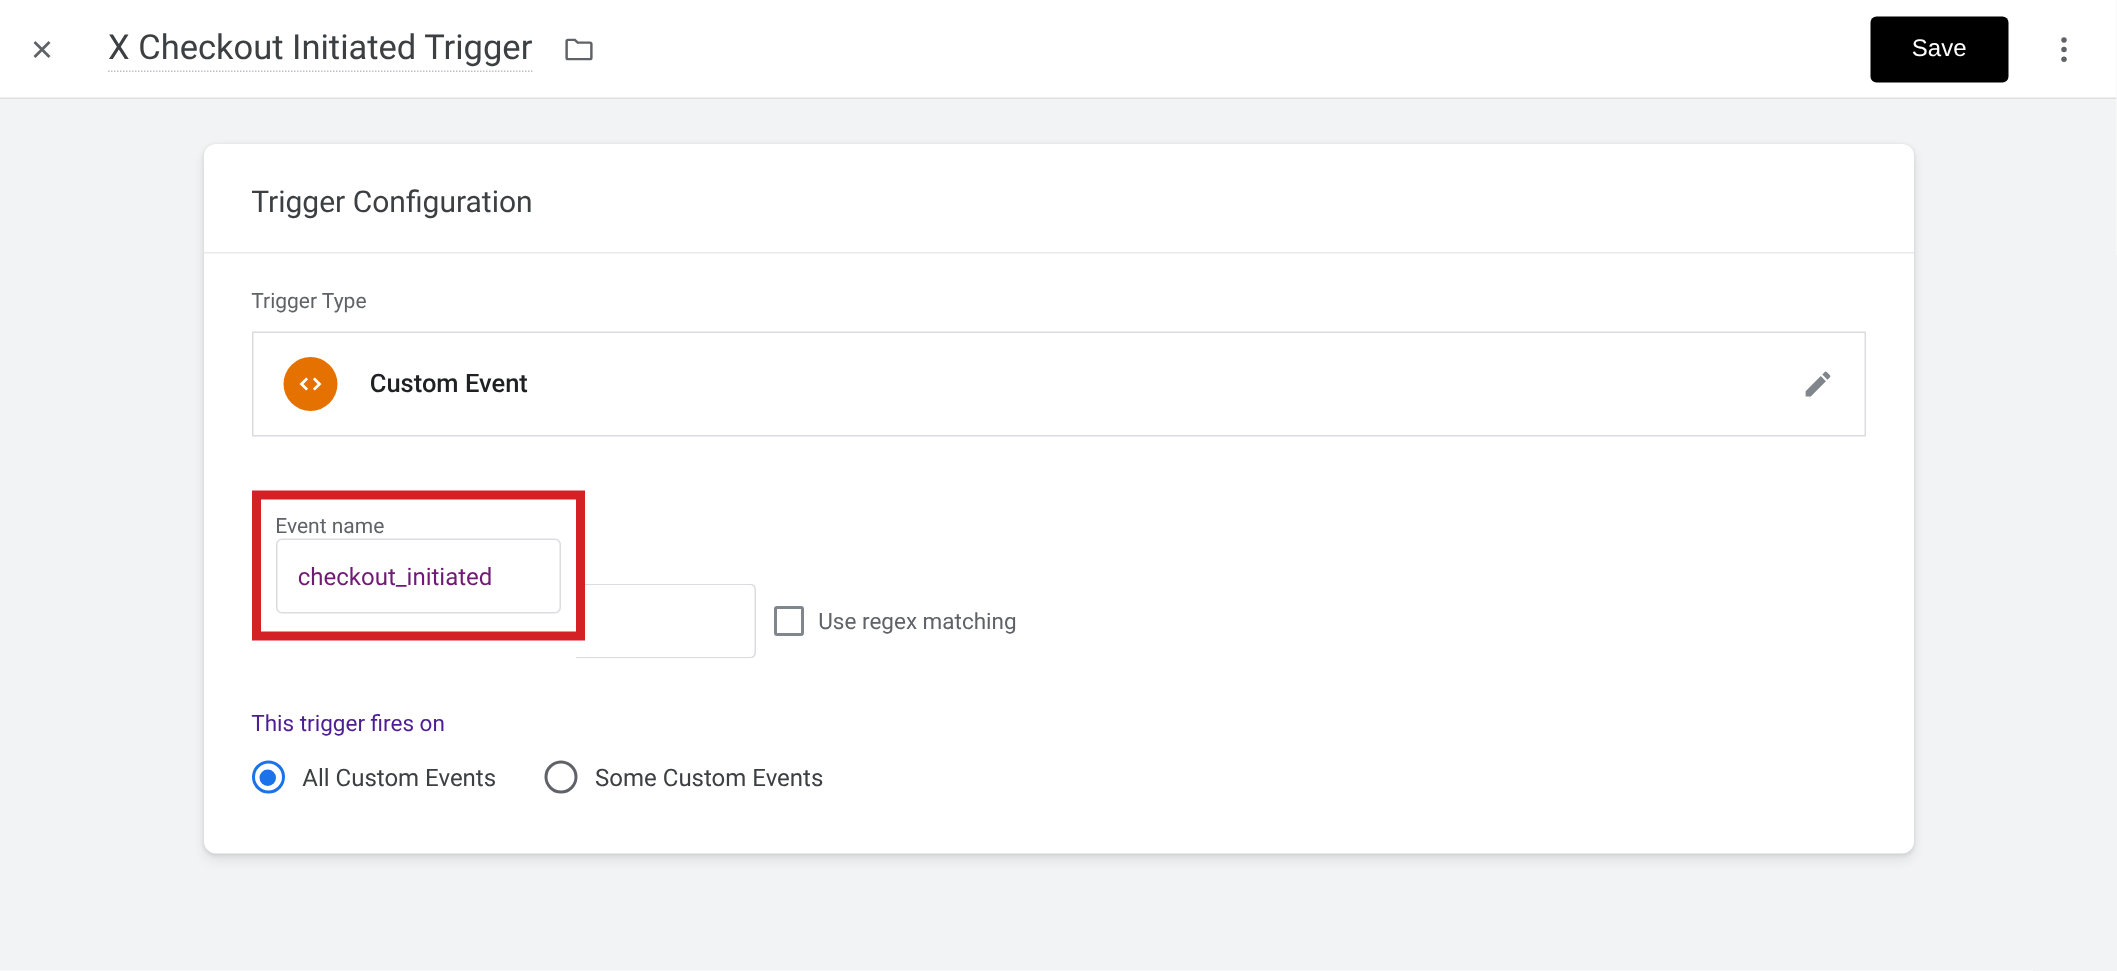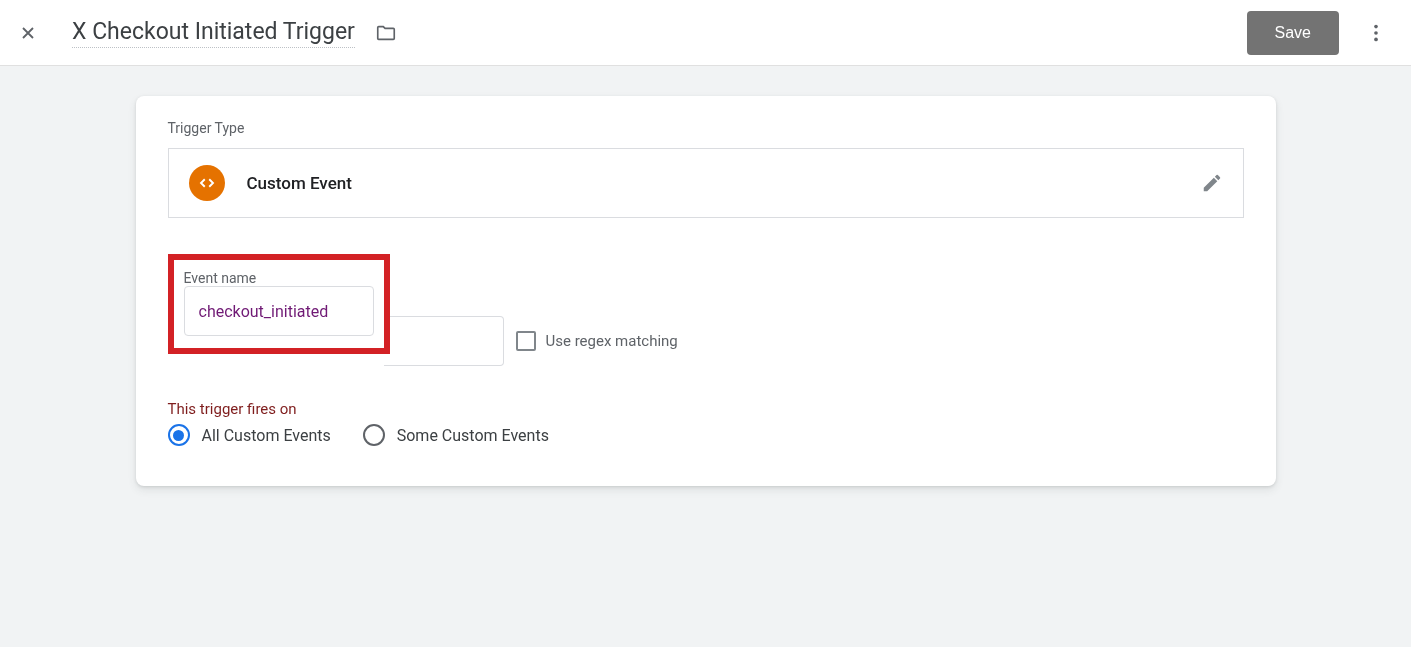--- a/index.html
+++ b/index.html
@@ -37,21 +37,21 @@
       padding-bottom: 2px;
     }
     .folder-icon {
       margin-left: 20px;
       color: #5f6368;
       display: flex;
       align-items: center;
     }
     .header-spacer { flex: 1; }
     .save-button {
-      background: #737373;
+      background: #000000;
       color: #fff;
       border: none;
       border-radius: 4px;
       padding: 0 28px;
       height: 44px;
       font-size: 16px;
       font-weight: 500;
       cursor: pointer;
       margin-right: 18px;
     }
@@ -157,22 +157,22 @@
       border-radius: 2px;
       cursor: pointer;
     }
     .regex-label {
       font-size: 15px;
       color: #5f6368;
     }
     .fires-on-section { margin-top: 16px; }
     .fires-label {
       font-size: 15px;
-      color: #7f1d1d;
-      margin-bottom: 6px;
+      color: #4c1d95;
+      margin-bottom: 16px;
     }
     .radio-row {
       display: flex;
       align-items: center;
       gap: 32px;
     }
     .radio-option {
       display: flex;
       align-items: center;
       gap: 12px;
@@ -237,20 +237,21 @@
     <svg width="22" height="22" viewBox="0 0 24 24" fill="currentColor">
         <circle cx="12" cy="5" r="2"></circle>
         <circle cx="12" cy="12" r="2"></circle>
         <circle cx="12" cy="19" r="2"></circle>
       </svg>
   </div>
 </div>
 
 <div class="content-area">
   <div class="card">
+    <div class="card-title">Trigger Configuration</div>
     <div class="card-body">
 
       <div class="field-label">Trigger Type</div>
       <div class="trigger-type-box">
         <div class="trigger-type-icon">
           <svg width="18" height="18" viewBox="0 0 24 24" fill="none" stroke="currentColor" stroke-width="2.5">
               <path d="M9 7l-5 5 5 5M15 7l5 5-5 5"></path>
             </svg>
         </div>
         <div class="trigger-type-label">Custom Event</div>

